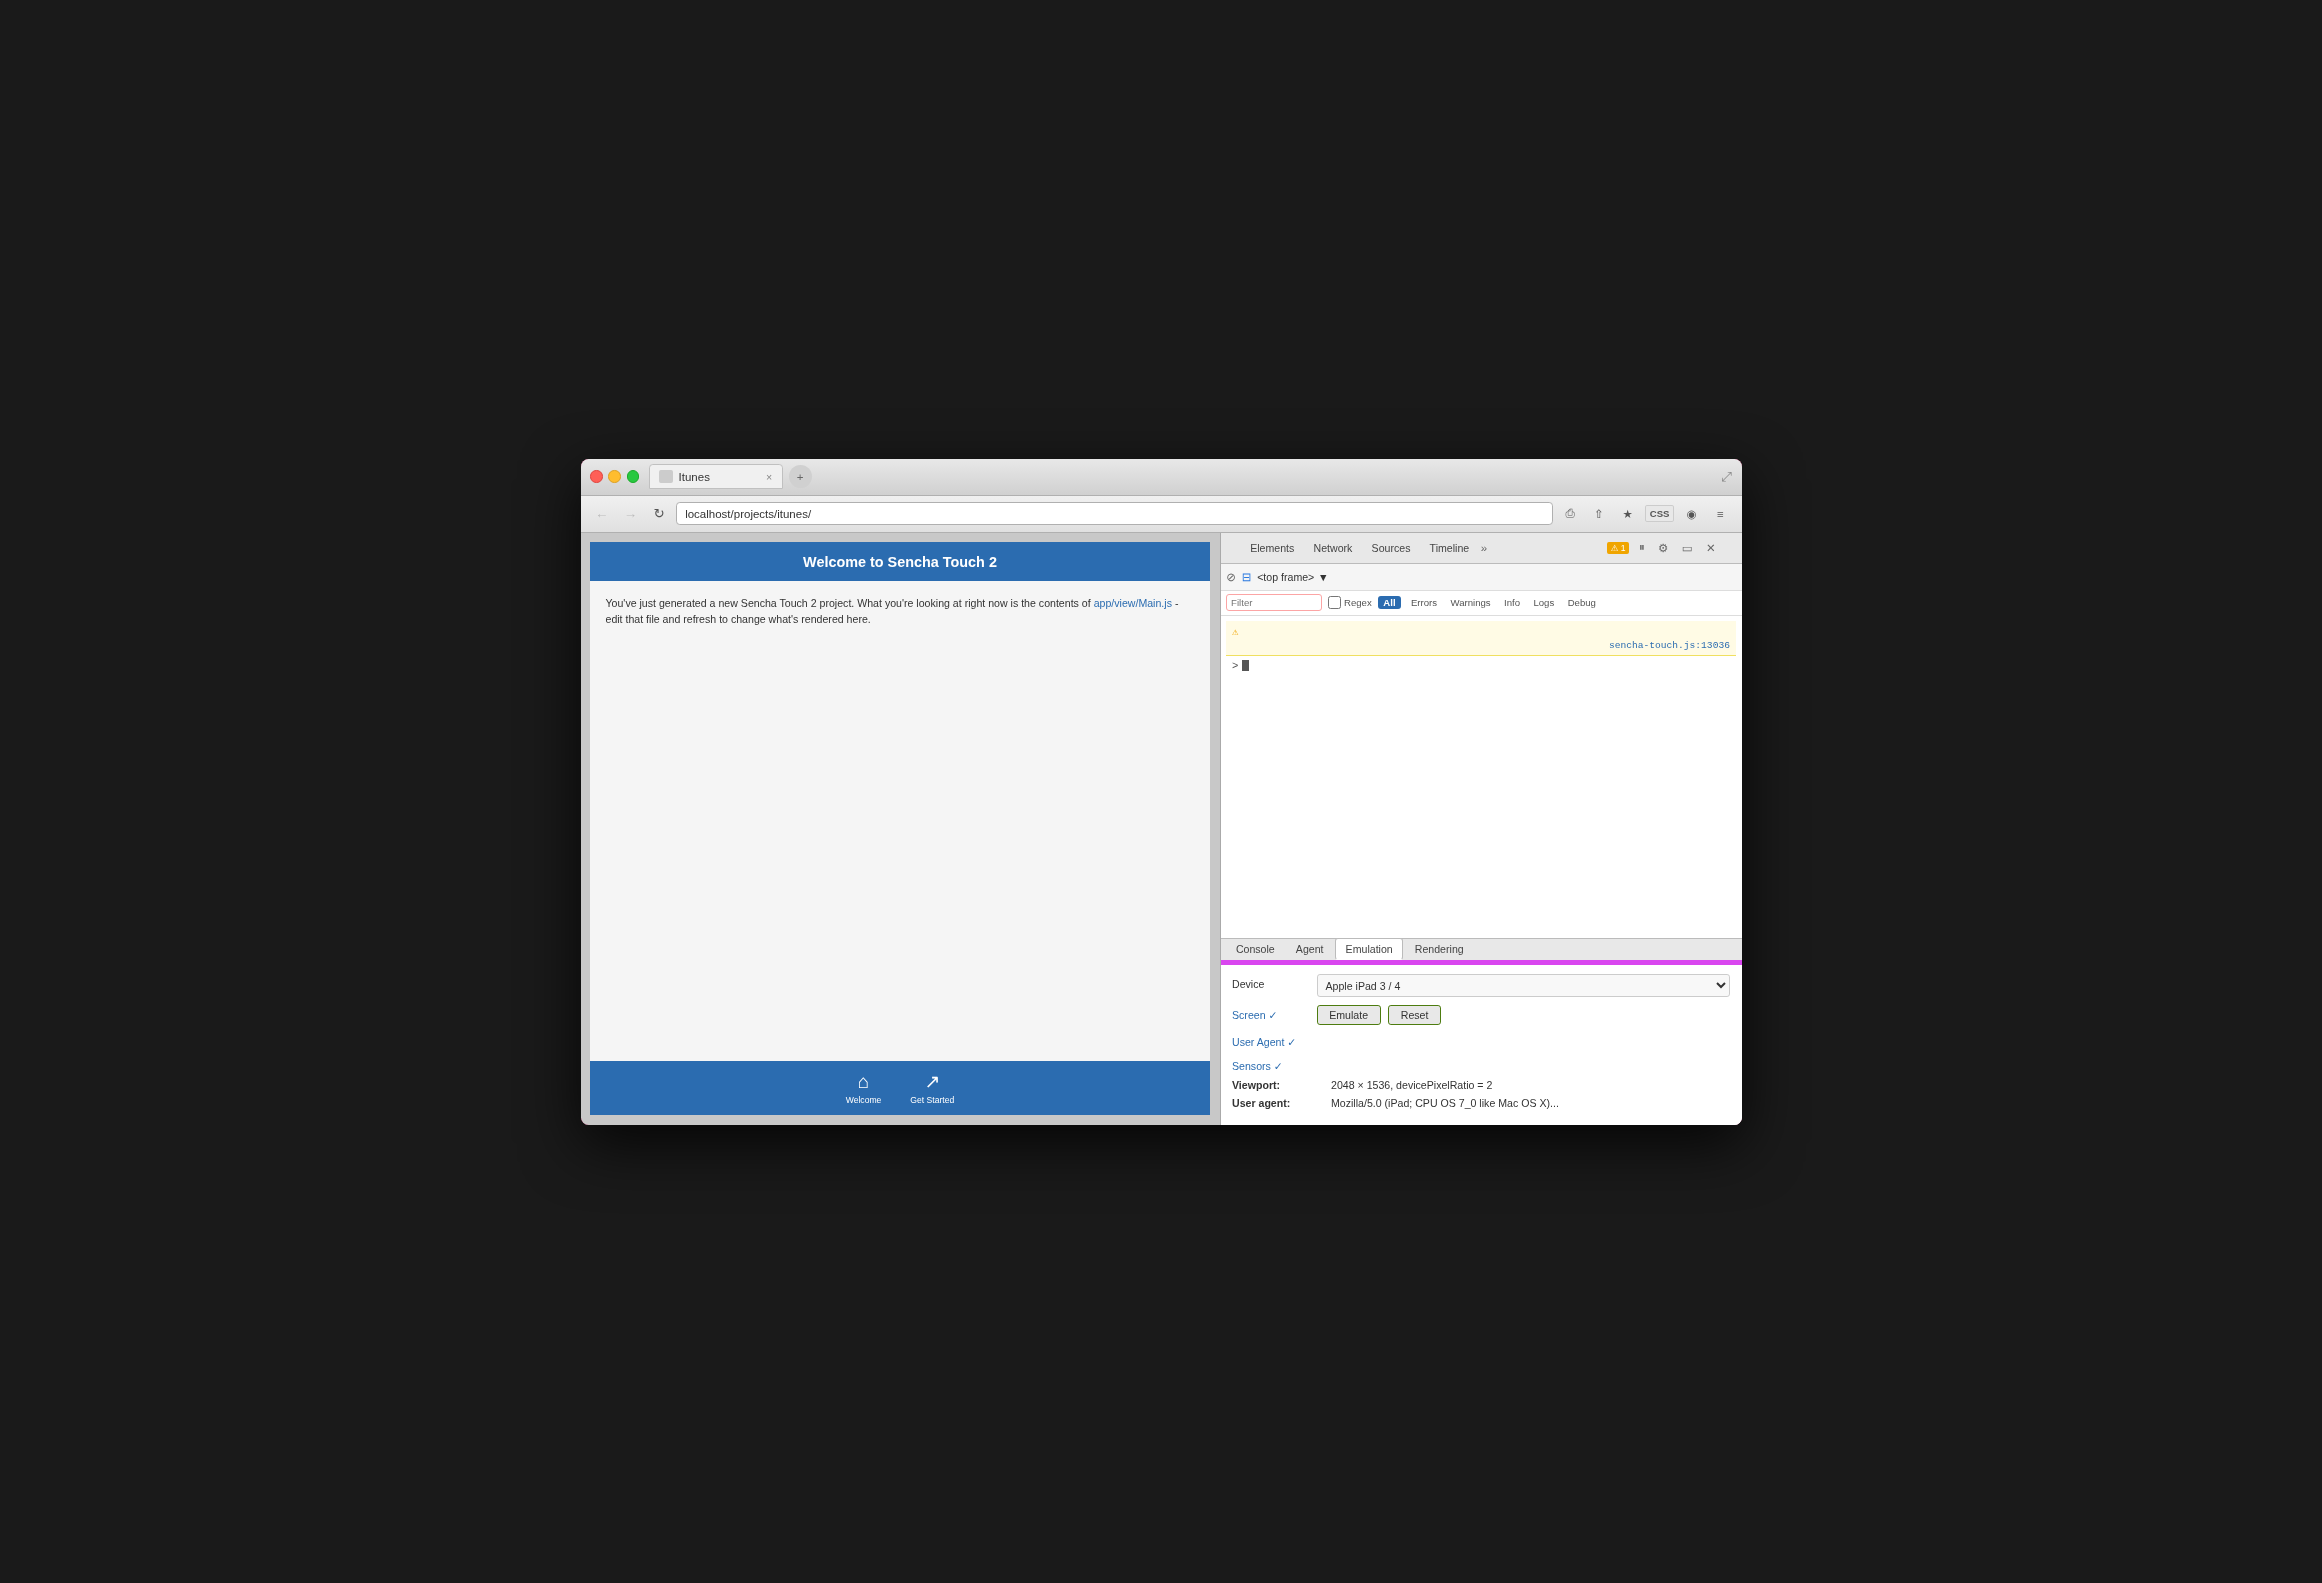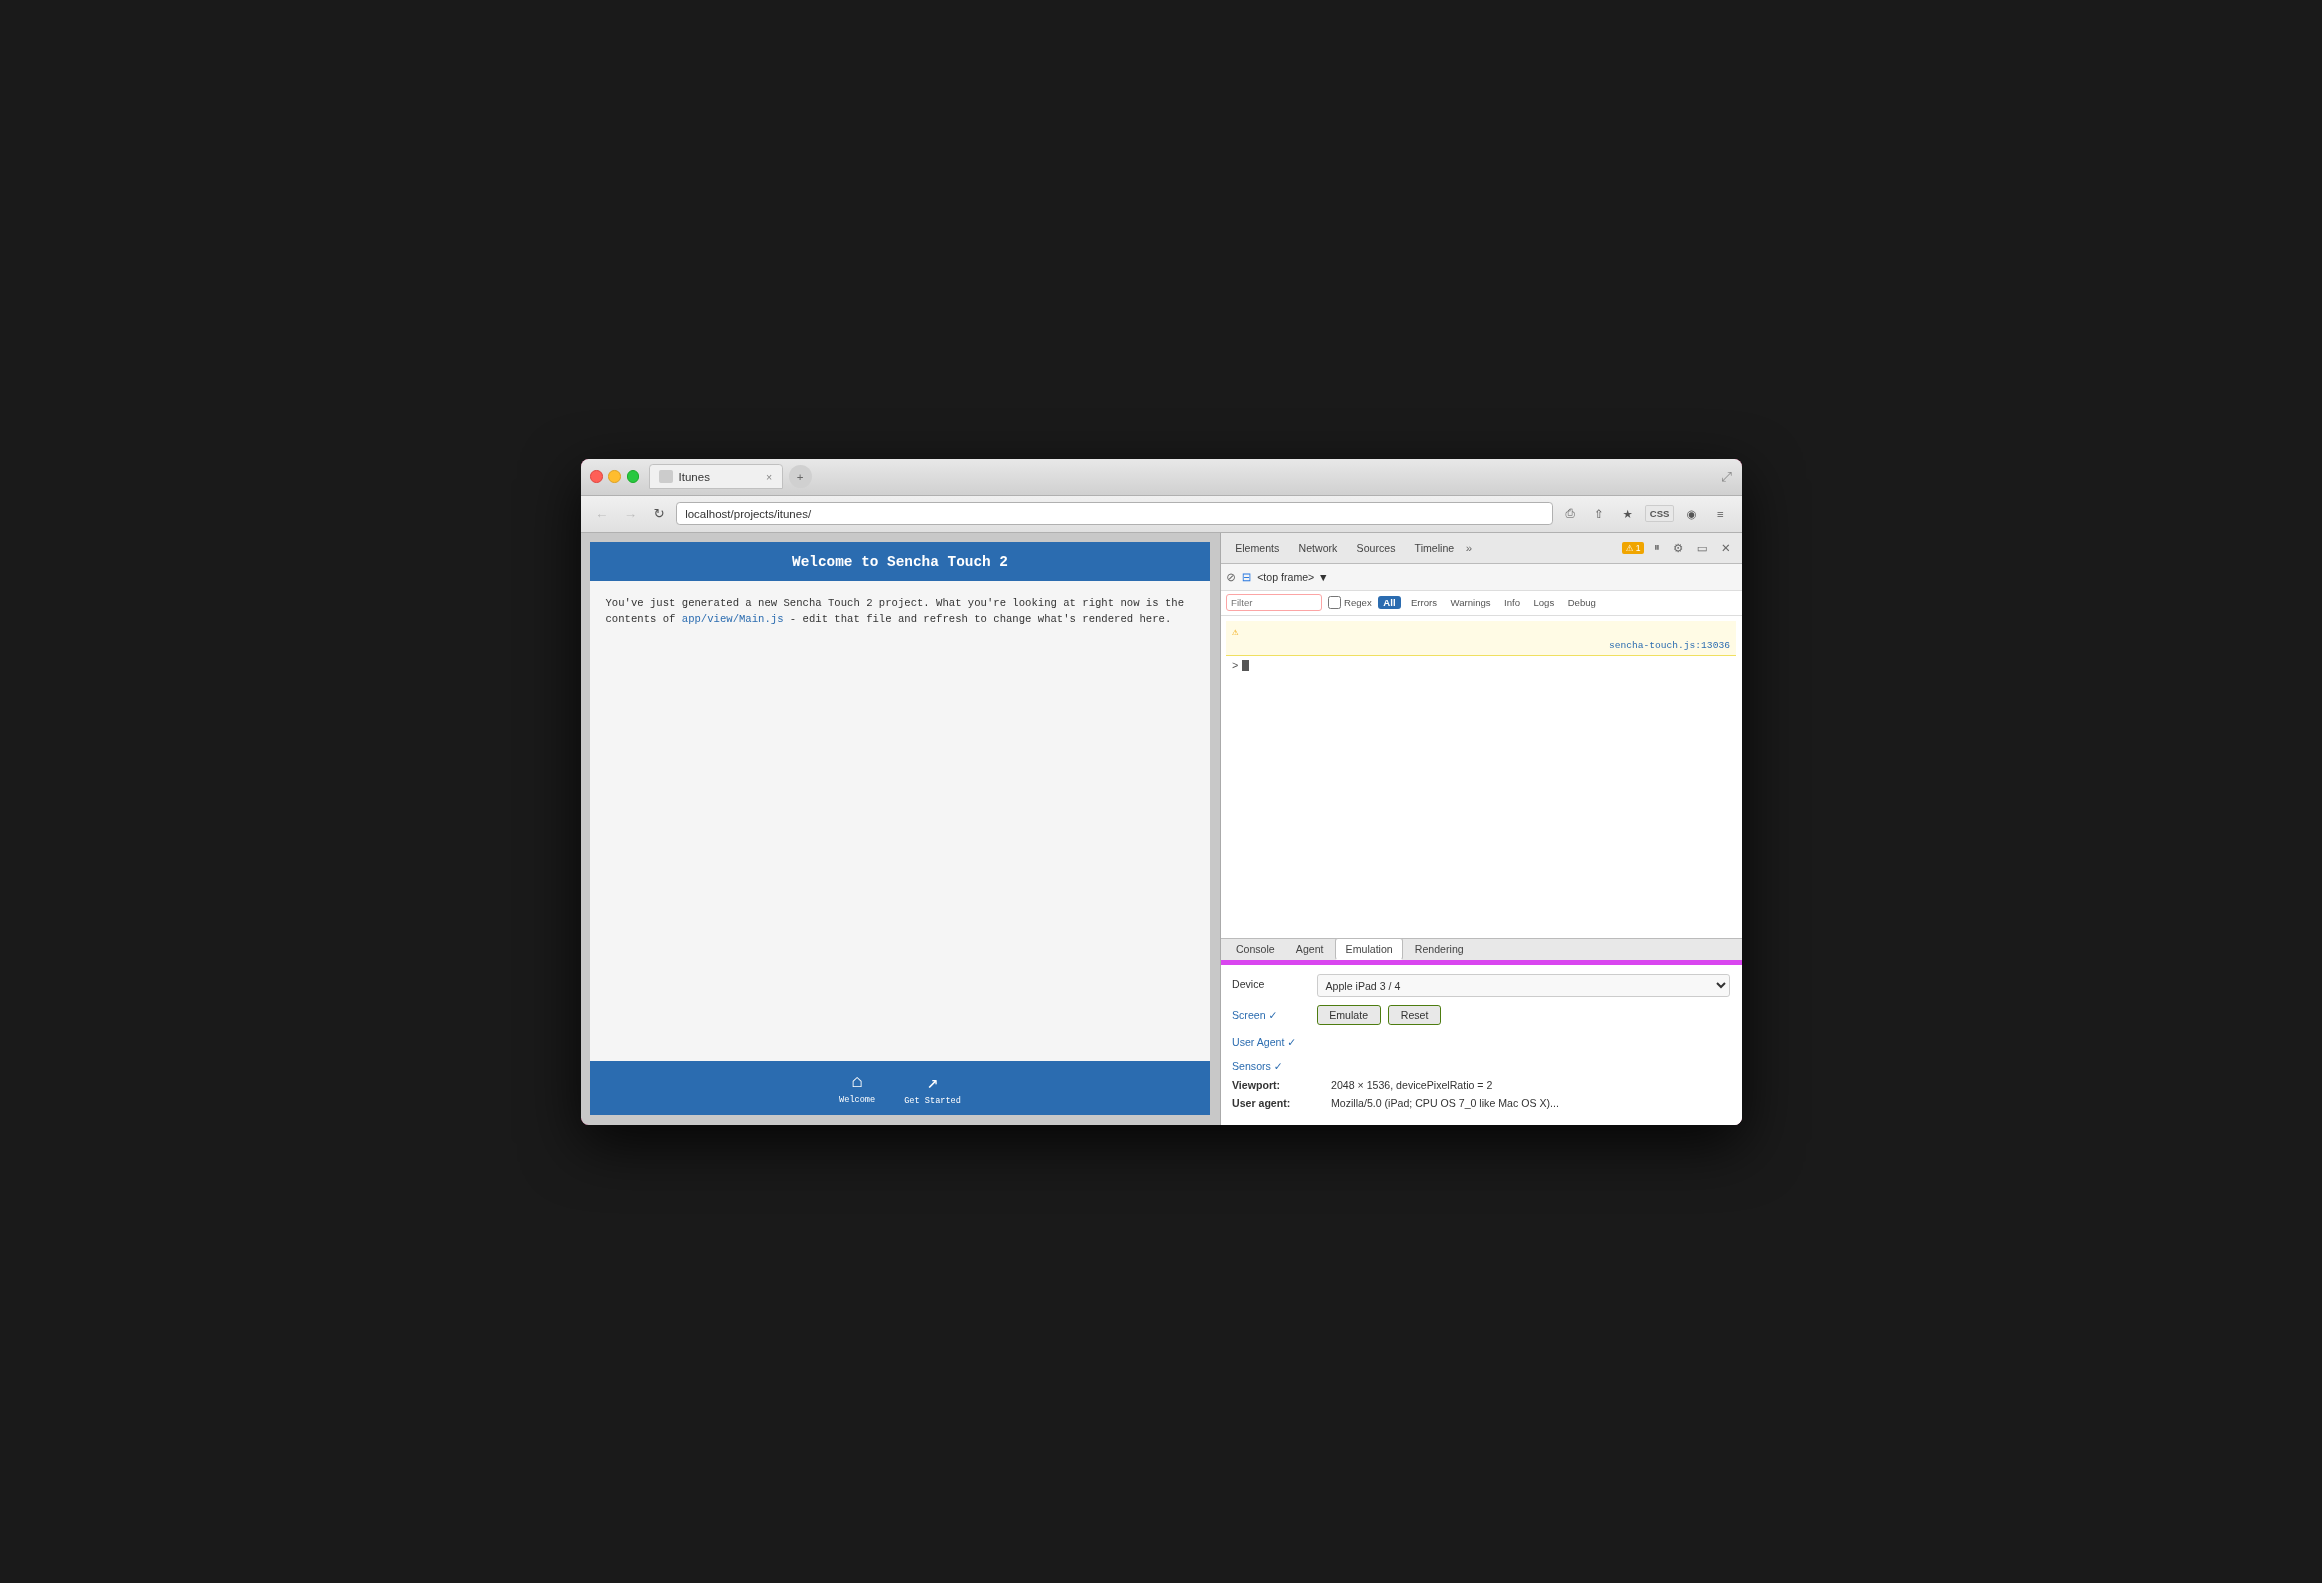--- a/index.html
+++ b/index.html
@@ -166,21 +166,20 @@
       display: flex;
       flex-direction: column;
       position: relative;
     }
     .app-content {
       flex: 1;
       background: #e8e8e8;
       margin: 9.6px;
       display: flex;
       flex-direction: column;
-      font-family: Liberation Mono, monospace;
     }
     .app-header {
       background: #2b6cb0;
       padding: 11.5px 15.4px;
       color: white;
       font-size: 14.4px;
       font-weight: bold;
       text-align: center;
     }
     .app-body {
@@ -225,21 +224,21 @@
       display: flex;
       flex-direction: column;
       font-size: 10.6px;
     }
     .devtools-toolbar {
       background: #e8e8e8;
       border-bottom: 1px solid #bbb;
       height: 31px;
       display: flex;
       align-items: center;
-      padding: 0 7px;
+      padding: 0 22px;
       gap: 3.8px;
       flex-shrink: 0;
     }
     .devtools-tab {
       padding: 3.8px 7.7px;
       font-size: 10.6px;
       color: #444;
       cursor: pointer;
       border-radius: 2.9px;
     }

